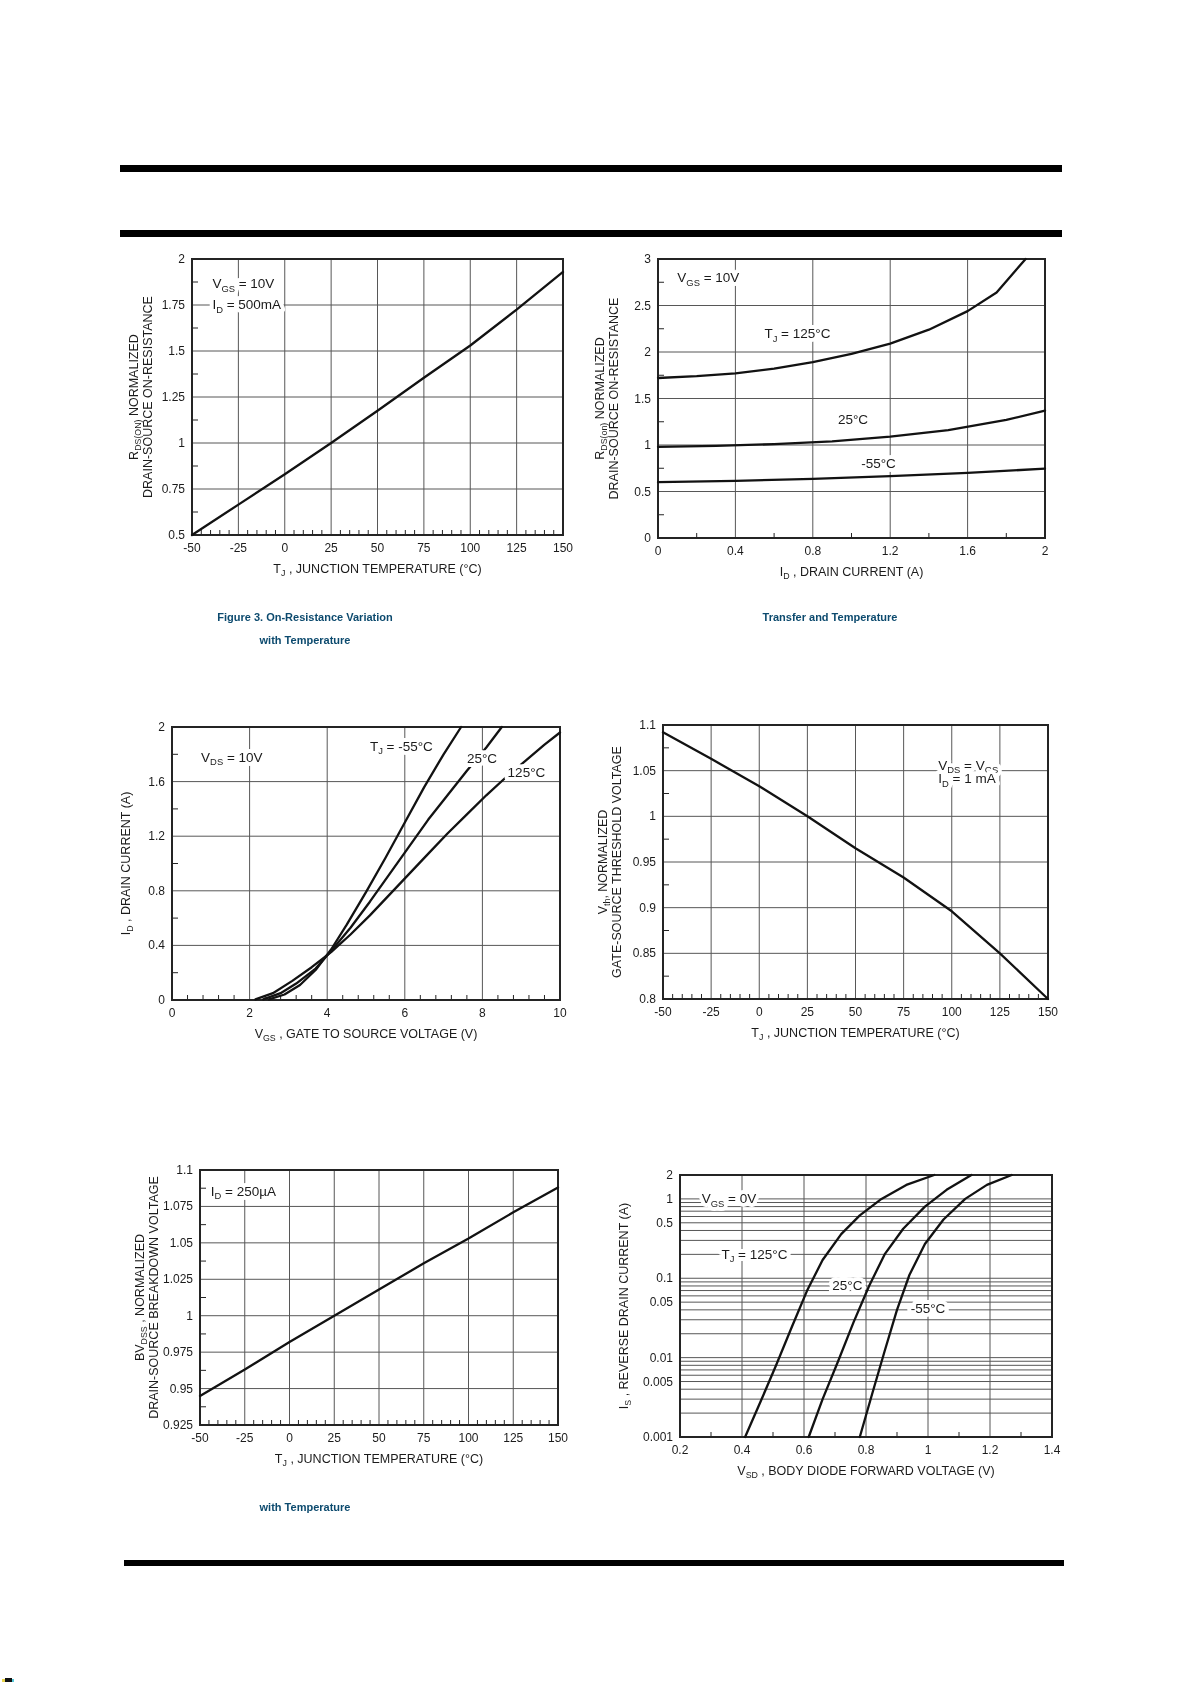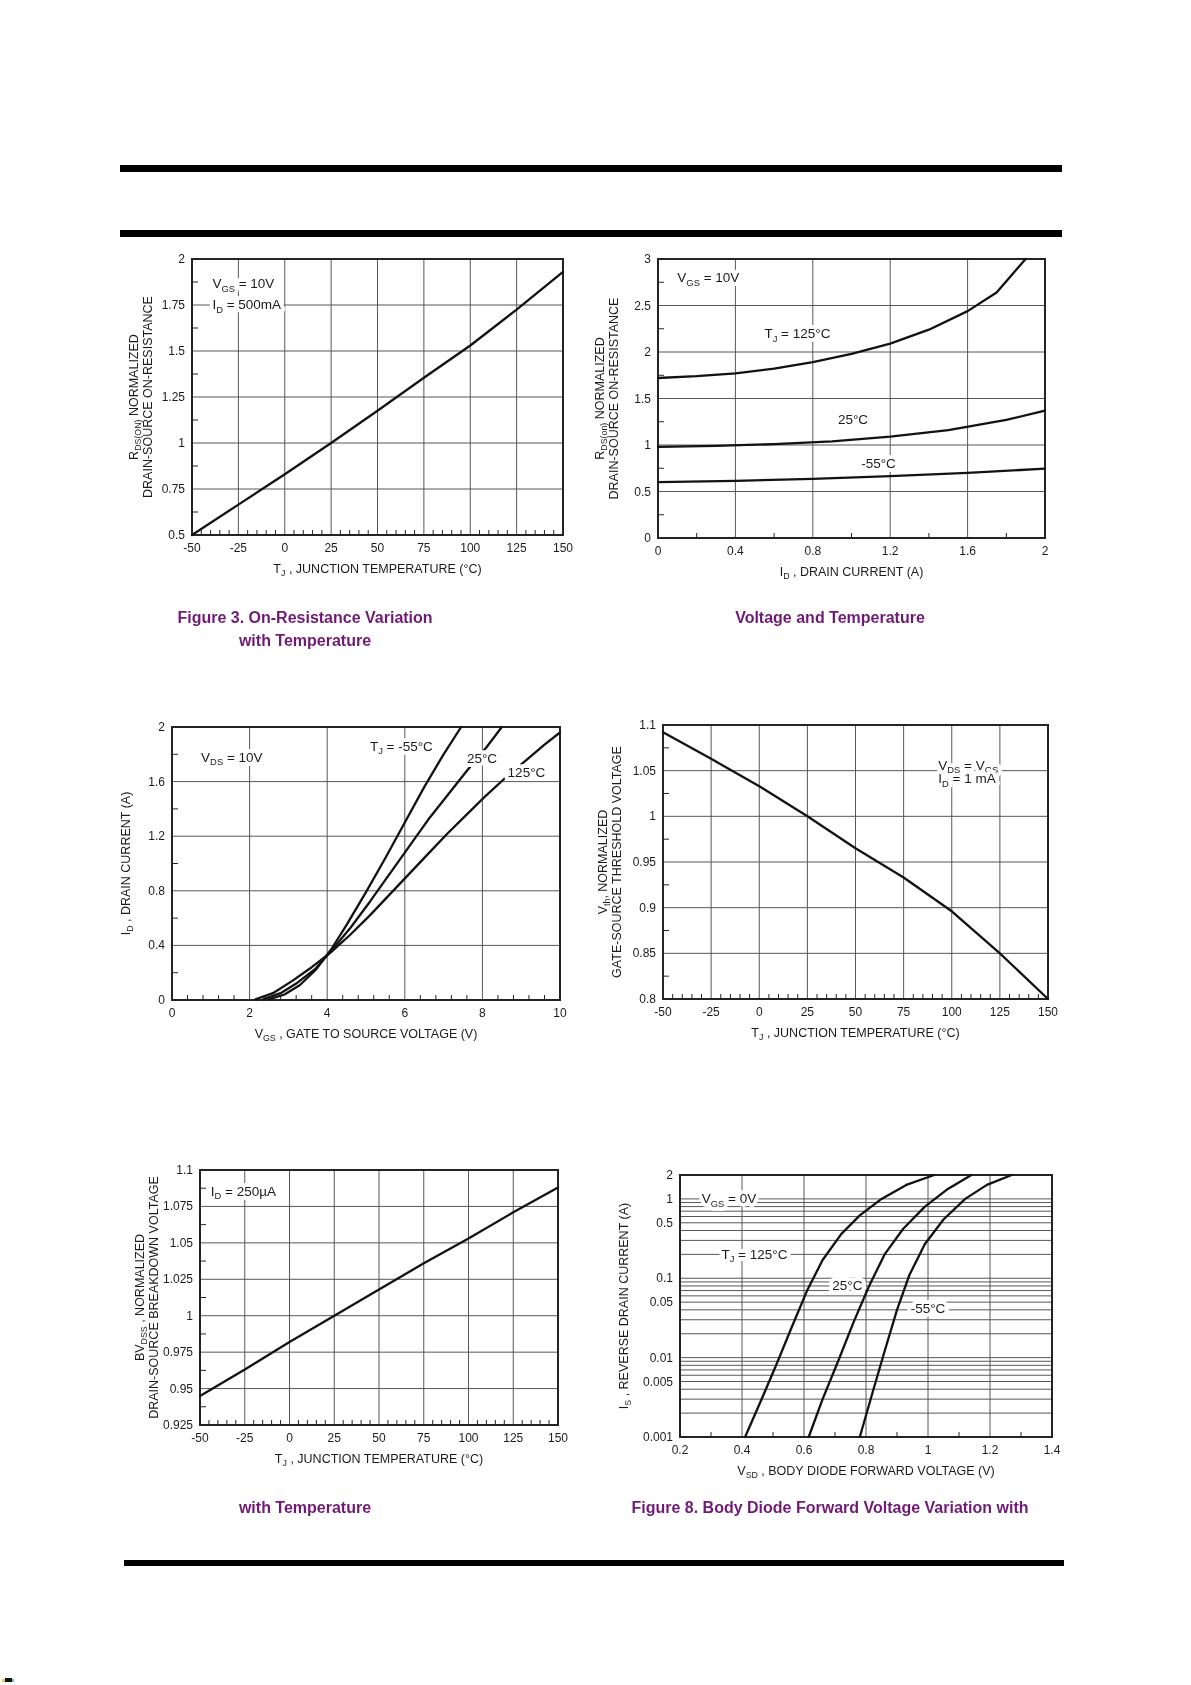--- a/index.html
+++ b/index.html
@@ -1,20 +1,20 @@
 <!DOCTYPE html>
 <html><head>
 <meta charset="utf-8">
 <style>
   html,body{margin:0;padding:0;background:#fff;}
   body{font-family:"Liberation Sans", sans-serif;}
   #page{position:relative;width:1191px;height:1685px;background:#ffffff;overflow:hidden;}
   .rule{position:absolute;background:#000;}
   .chart-svg{position:absolute;}
-  .caption{position:absolute;text-align:center;font-weight:bold;font-size:16px;line-height:23px;color:#701a75;}
+  .caption{position:absolute;text-align:center;font-weight:bold;font-size:11px;line-height:23px;color:#0c4a6e;}
   .artifact{position:absolute;}
 </style>
 </head>
 <body>
 
 <div id="page">
 
   <div class="rule" style="left:120px;top:165px;width:942px;height:7px;"></div>
   <div class="rule" style="left:120px;top:230px;width:942px;height:7px;"></div>
   <div class="rule" style="left:124px;top:1560px;width:940px;height:6px;"></div>
@@ -458,27 +458,24 @@
       <text x="78" y="290" text-anchor="end" font-size="12" fill="#1b1b1b" font-family="&quot;Liberation Sans&quot;, sans-serif"><tspan>0.001</tspan></text>
       <text x="271" y="324" text-anchor="middle" font-size="12.5" fill="#1b1b1b" font-family="&quot;Liberation Sans&quot;, sans-serif"><tspan>V</tspan><tspan dy="3.4" font-size="8.8">SD</tspan><tspan dy="-3.4">  , BODY DIODE FORWARD VOLTAGE (V)</tspan></text>
       <text x="33" y="155" text-anchor="middle" font-size="12.5" fill="#1b1b1b" font-family="&quot;Liberation Sans&quot;, sans-serif" transform="rotate(-90 33 155)"><tspan>I</tspan><tspan dy="3.4" font-size="8.8">S</tspan><tspan dy="-3.4"> , REVERSE DRAIN CURRENT (A)</tspan></text>
     </svg>
 
   <div class="caption" style="left:125px;top:606px;width:360px;">
     <div>Figure 3. On-Resistance Variation</div>
     <div>with Temperature</div>
   </div>
   <div class="caption" style="left:630px;top:606px;width:400px;">
-    <div>Voltage and Temperature</div>
+    <div>Transfer and Temperature</div>
   </div>
   <div class="caption" style="left:125px;top:1496px;width:360px;">
     <div>with Temperature</div>
-  </div>
-  <div class="caption" style="left:590px;top:1496px;width:480px;">
-    <div>Figure 8.  Body Diode Forward Voltage Variation with</div>
   </div>
 
   <div class="artifact" style="left:2px;top:1678px;width:12px;height:5px;">
     <span style="position:absolute;left:0;top:1px;width:3px;height:3px;background:#e8d44a;"></span>
     <span style="position:absolute;left:3px;top:0;width:7px;height:4px;background:#111;"></span>
     <span style="position:absolute;left:10px;top:1px;width:2px;height:3px;background:#53c8d8;"></span>
   </div>
 
 </div>
 

